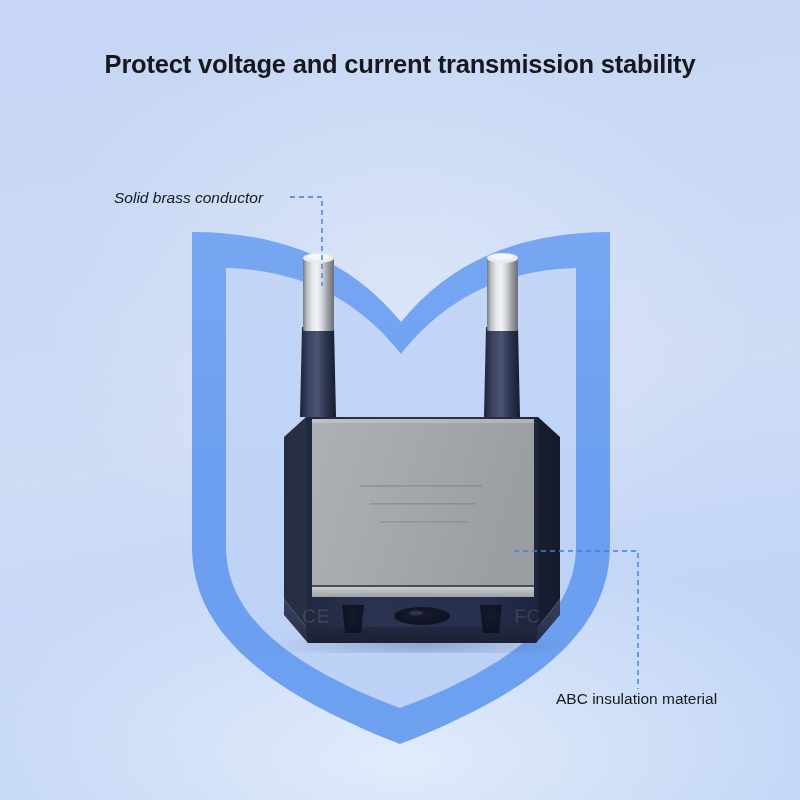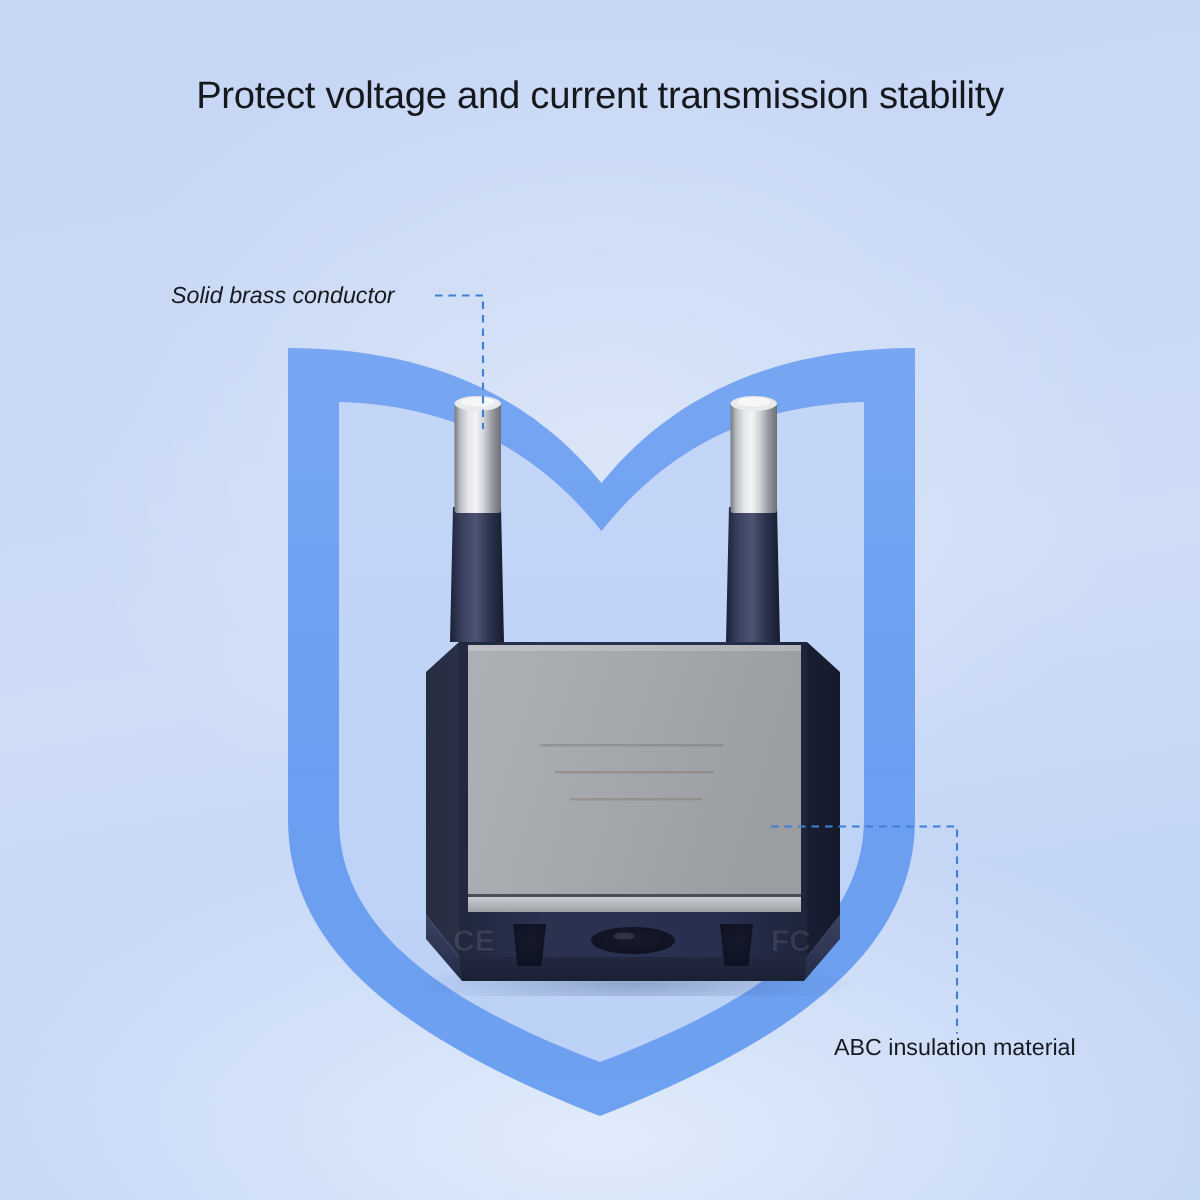--- a/index.html
+++ b/index.html
@@ -27,40 +27,40 @@
   }
 
   
   #headline {
     position: absolute;
     top: 50px;
     left: 0;
     width: 800px;
     text-align: center;
     font-size: 25.5px;
-    font-weight: normal;
+    font-weight: bold;
     color: #15181c;
     letter-spacing: -0.2px;
     white-space: nowrap;
   }
 
   
   #shield-wrap {
     position: absolute;
     left: 186px;
     top: 196px;
     width: 430px;
     height: 552px;
   }
 
   
   #plug {
     position: absolute;
     left: 246px;
-    top: 252px;
+    top: 241px;
     width: 352px;
     height: 412px;
   }
 
   
   .callout-label {
     position: absolute;
     font-size: 15.5px;
     color: #161a1f;
     white-space: nowrap;

